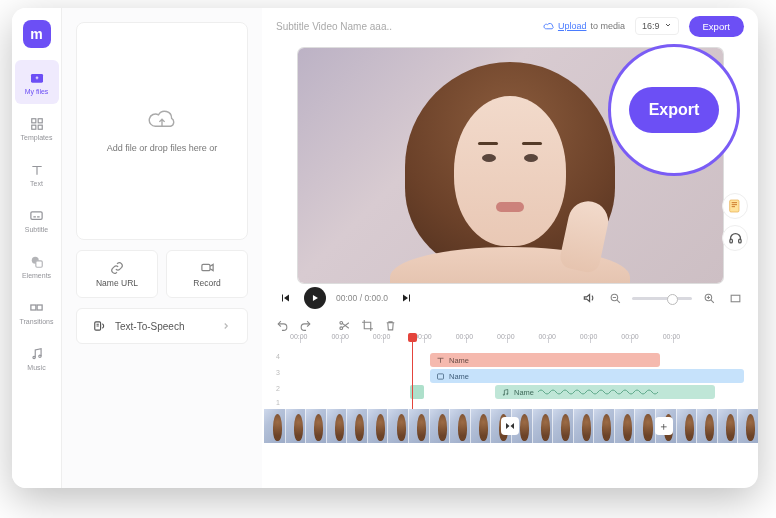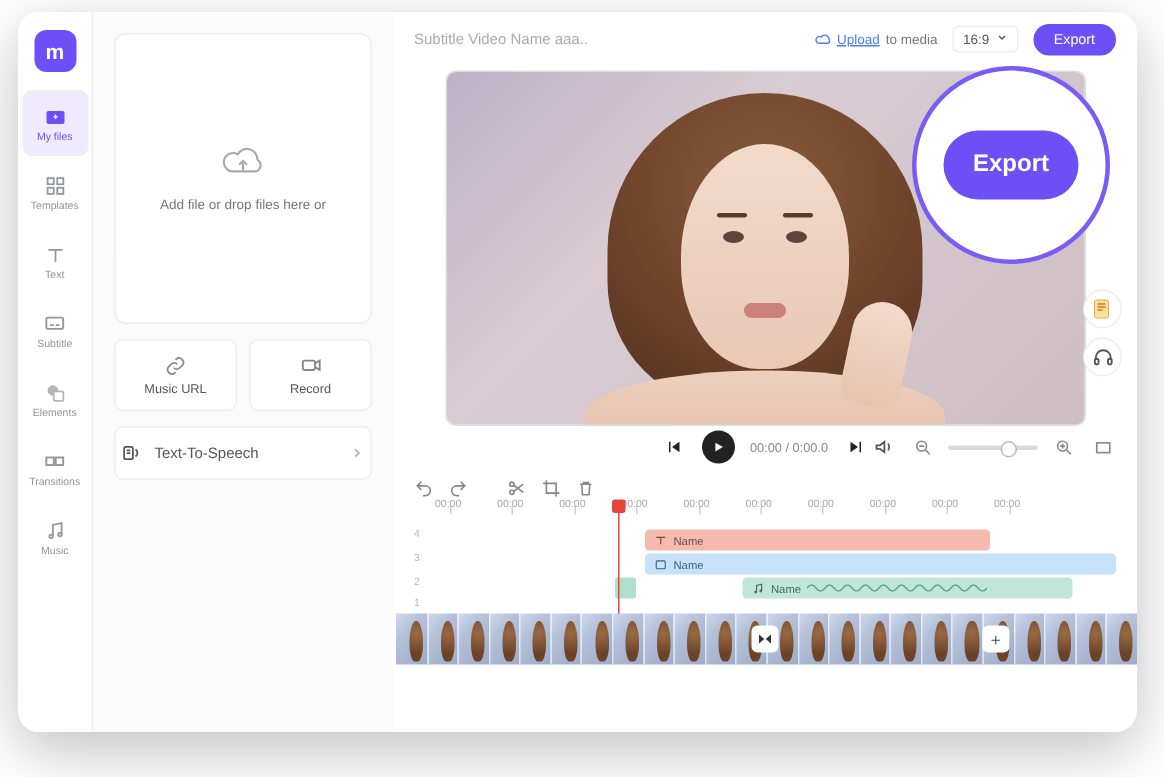--- a/index.html
+++ b/index.html
@@ -10,29 +10,29 @@
 
 .rail { width: 50px; background:#fff; border-right:1px solid #eee; display:flex; flex-direction:column; align-items:center; padding-top:12px; gap:2px;}
 .logo { width:28px; height:28px; border-radius:8px; background:#6c4ff5; display:flex; align-items:center; justify-content:center; color:#fff; font-weight:700; font-size:14px; margin-bottom:10px;}
 .rail-item { width:44px; height:44px; display:flex; flex-direction:column; align-items:center; justify-content:center; gap:2px; border-radius:6px; cursor:pointer; color:#94959a;}
 .rail-item.active { background:#efeafd; color:#6c4ff5;}
 .rail-item .ri { width:16px; height:16px; display:flex; align-items:center; justify-content:center;}
 .rail-item span { font-size:7px;}
 
 
 .panel { width:200px; background:#fbfbfc; padding:14px 14px 10px; display:flex; flex-direction:column; gap:10px;}
-.dropzone { height:194px; background:#fff; border-radius:8px; border:1px solid #eee; display:flex; flex-direction:column; align-items:center; justify-content:center; gap:10px; padding:10px; text-align:center;}
+.dropzone { height:218px; background:#fff; border-radius:8px; border:1px solid #eee; display:flex; flex-direction:column; align-items:center; justify-content:center; gap:10px; padding:10px; text-align:center;}
 .dropzone .cloud { color:#aaa;}
 .dropzone .hint { font-size:9px; color:#777;}
 .dropzone .upload { background:#6c4ff5; color:#fff; border:none; border-radius:30px; padding:8px 20px; font-size:10px; cursor:pointer;}
 .twobtn { display:flex; gap:8px;}
 .sqbtn { flex:1; background:#fff; border:1px solid #eee; border-radius:6px; height:48px; display:flex; flex-direction:column; align-items:center; justify-content:center; gap:3px; cursor:pointer; color:#555;}
 .sqbtn .si { color:#888;}
 .sqbtn span { font-size:8.5px;}
-.ttsrow { background:#fff; border:1px solid #eee; border-radius:6px; height:36px; display:flex; align-items:center; padding:0 4px; cursor:pointer; color:#555; font-size:10px; gap:8px;}
+.ttsrow { background:#fff; border:1px solid #eee; border-radius:6px; height:36px; display:flex; align-items:center; padding:0 16px; cursor:pointer; color:#555; font-size:10px; gap:8px;}
 .ttsrow .chev { margin-left:auto; color:#bbb;}
 
 
 .main { flex:1; display:flex; flex-direction:column;}
 .topbar { height:36px; display:flex; align-items:center; padding:0 14px; gap:10px;}
 .title { font-size:10px; color:#aaa; flex:1;}
 .loginrow { display:flex; align-items:center; gap:4px; font-size:9px; color:#777;}
 .loginrow a { color:#4a7cff; text-decoration:underline;}
 .aspect { display:flex; align-items:flex-start; gap:4px; border:1px solid #eee; border-radius:4px; padding:3px 6px; font-size:9px; color:#555; cursor:pointer;}
 .export-top { background:#6c4ff5; color:#fff; border:none; border-radius:30px; padding:5px 14px; font-size:9.5px; cursor:pointer;}
@@ -46,21 +46,21 @@
 .brw{position:absolute; width:20px; height:3px; background:#553b28; border-radius:2px;}
 .brw.l{left:24px; top:46px;} .brw.r{right:24px; top:46px;}
 .lips{position:absolute; left:50%; transform:translateX(-50%); top:106px; width:28px; height:10px; border-radius:6px; background:#cc827b;}
 .hand{position:absolute; right:118px; bottom:12px; width:40px; height:70px; border-radius:20px 20px 12px 12px; background:linear-gradient(180deg,#f2dacb,#e6c4af); transform:rotate(12deg);}
 .shoulder{position:absolute; left:50%; transform:translateX(-50%); bottom:-24px; width:240px; height:60px; border-radius:50% 50% 0 0; background:linear-gradient(180deg,#eed0be,#e0bda8);}
 
 .sidebtn{position:absolute; right:10px; width:26px; height:26px; border-radius:50%; background:#fff; border:1px solid #eee; display:flex; align-items:center; justify-content:center; cursor:pointer;}
 .sidebtn.notes{bottom:64px;}
 .sidebtn.hp{bottom:32px;}
 
-.controls{height:30px; display:flex; align-items:center; justify-content:center; gap:10px; position:relative; width:100%; padding:0 14px;}
+.controls{height:30px; display:flex; align-items:center; gap:10px; position:relative; width:100%; padding:0 14px;}
 .ctl{width:18px; height:18px; display:flex; align-items:center; justify-content:center; color:#222; cursor:pointer;}
 .play{width:22px; height:22px; border-radius:50%; background:#222; color:#fff; display:flex; align-items:center; justify-content:center; cursor:pointer;}
 .time{font-size:8.5px; color:#888;}
 .controls-right{position:absolute; right:14px; display:flex; align-items:center; gap:8px;}
 .zoom-track{width:60px; height:3px; background:#d9d9df; border-radius:2px; position:relative;}
 .zoom-track::after{content:""; position:absolute; right:14px; top:-3px; width:9px; height:9px; border-radius:50%; background:#fff; border:1px solid #bbb;}
 
 .tl-tools{height:24px; display:flex; align-items:center; gap:10px; padding:0 14px; color:#888;}
 .tl-tools .tt{cursor:pointer;}
 
@@ -183,21 +183,21 @@
       <div class="hint">Add file or drop files here or</div>
     </div>
     <div class="twobtn">
       <div class="sqbtn">
         <div class="si">
             <svg width="14" height="14" viewBox="0 0 24 24" fill="none" stroke="currentColor" stroke-width="2">
               <path d="M10 14a5 5 0 0 0 7 0l3-3a5 5 0 0 0-7-7l-1 1"></path>
               <path d="M14 10a5 5 0 0 0-7 0l-3 3a5 5 0 0 0 7 7l1-1"></path>
             </svg>
           </div>
-        <span>Music URL</span>
+        <span>Name URL</span>
       </div>
       <div class="sqbtn">
         <div class="si">
             <svg width="15" height="15" viewBox="0 0 24 24" fill="none" stroke="currentColor" stroke-width="2">
               <rect x="3" y="7" width="13" height="10" rx="2"></rect>
               <path d="M16 10l5-3v10l-5-3"></path>
             </svg>
           </div>
         <span>Record</span>
       </div>

